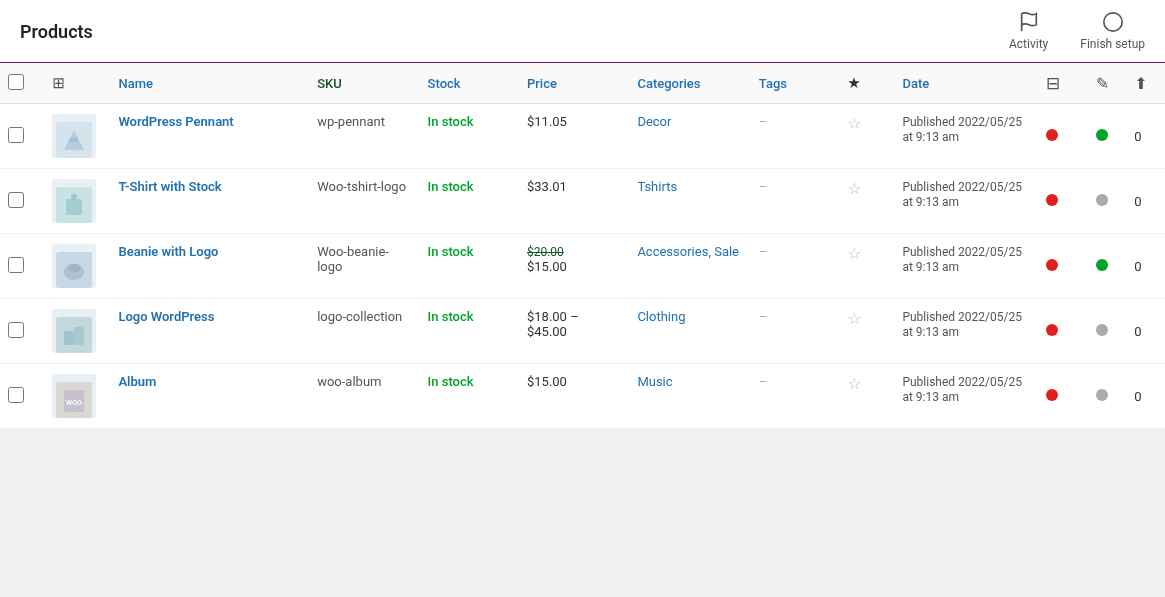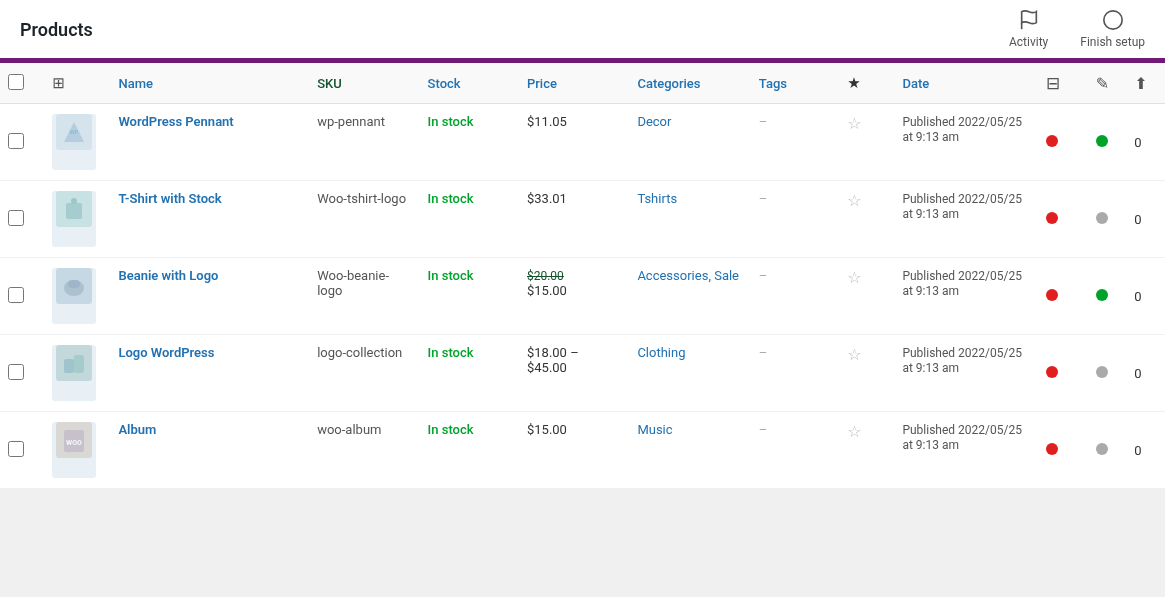--- a/index.html
+++ b/index.html
@@ -1,20 +1,20 @@
 <!DOCTYPE html>
 <html><head>
   <meta charset="utf-8">
   <style>
     * { box-sizing: border-box; margin: 0; padding: 0; }
     body { font-family: -apple-system, BlinkMacSystemFont, "Segoe UI", Roboto, sans-serif; font-size: 13px; color: #333; background: #f0f0f1; }
 
     .top-bar {
       display: flex; align-items: center; justify-content: space-between;
-      background: #fff; border-bottom: 5px solid #701a75;
+      background: #fff; border-bottom: 1px solid #701a75;
       padding: 0 20px; height: 63px;
     }
     .top-bar-title { font-size: 18px; font-weight: 600; color: #1d2327; }
     .top-bar-actions { display: flex; align-items: center; gap: 32px; }
     .top-bar-action { display: flex; flex-direction: column; align-items: center; gap: 4px; color: #555; cursor: pointer; font-size: 12px; }
     .top-bar-action svg { width: 22px; height: 22px; }
 
     .products-table-wrap { background: #fff; margin: 0; }
 
     table { width: 100%; border-collapse: collapse; }
@@ -36,22 +36,22 @@
     th.col-date { width: 130px; }
     th.col-inv { width: 45px; }
     th.col-pen { width: 35px; }
     th.col-trash { width: 35px; }
 
     tbody tr { border-bottom: 1px solid #f0f0f0; background: #fff; }
     td { padding: 10px 8px; vertical-align: top; font-size: 13px; }
     td.col-cb { vertical-align: middle; }
 
     .product-img {
-      width: 44px; height: 56px; background: #e8f0f5;
-      border-radius: 3px; overflow: hidden; display: flex; align-items: flex-start; justify-content: center;
+      width: 44px; height: 44px; background: #e8f0f5;
+      border-radius: 3px; overflow: hidden; display: flex; align-items: flex-end; justify-content: center;
     }
     .product-img svg { width: 36px; height: 36px; opacity: 0.6; }
 
     .product-name { color: #2271b1; font-weight: 600; cursor: pointer; }
 
     .sku-text { color: #555; }
     .in-stock { color: #00a32a; font-weight: 500; }
     .price-normal { color: #333; }
     .price-strike { text-decoration: line-through; color: #14532d; font-size: 12px; }
     .price-sale { color: #333; display: block; }

